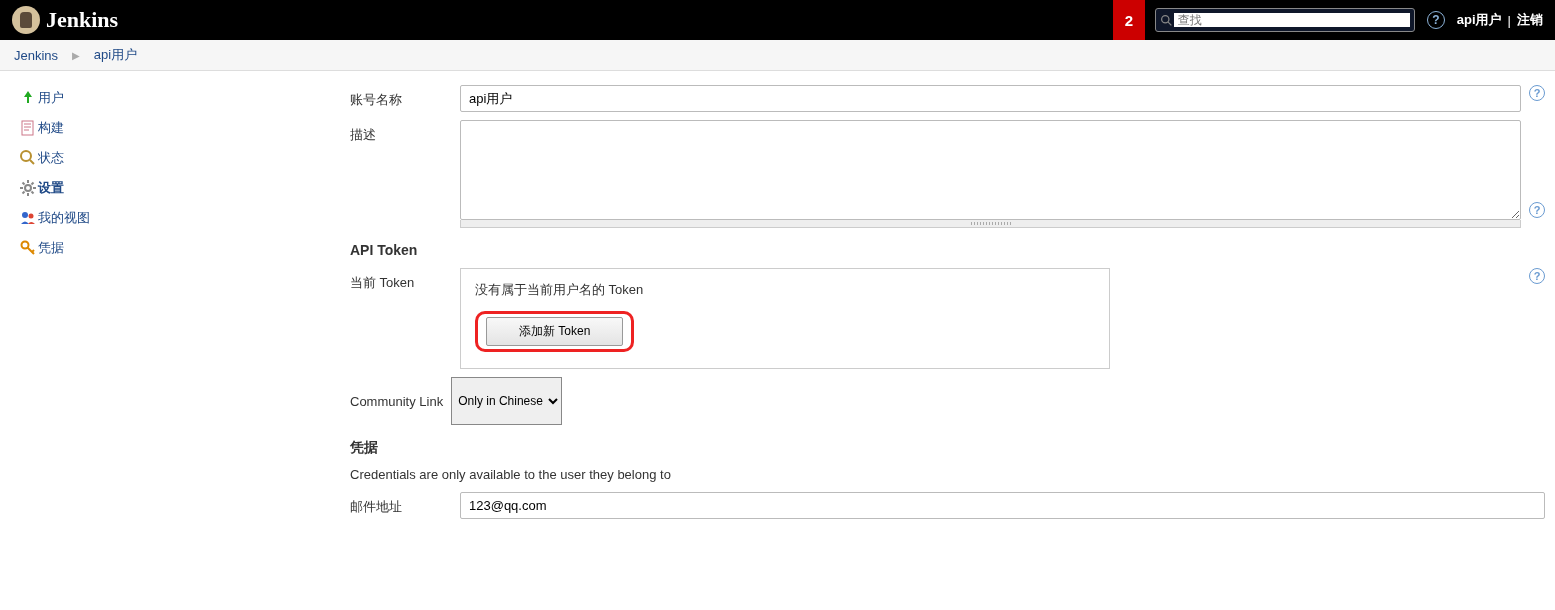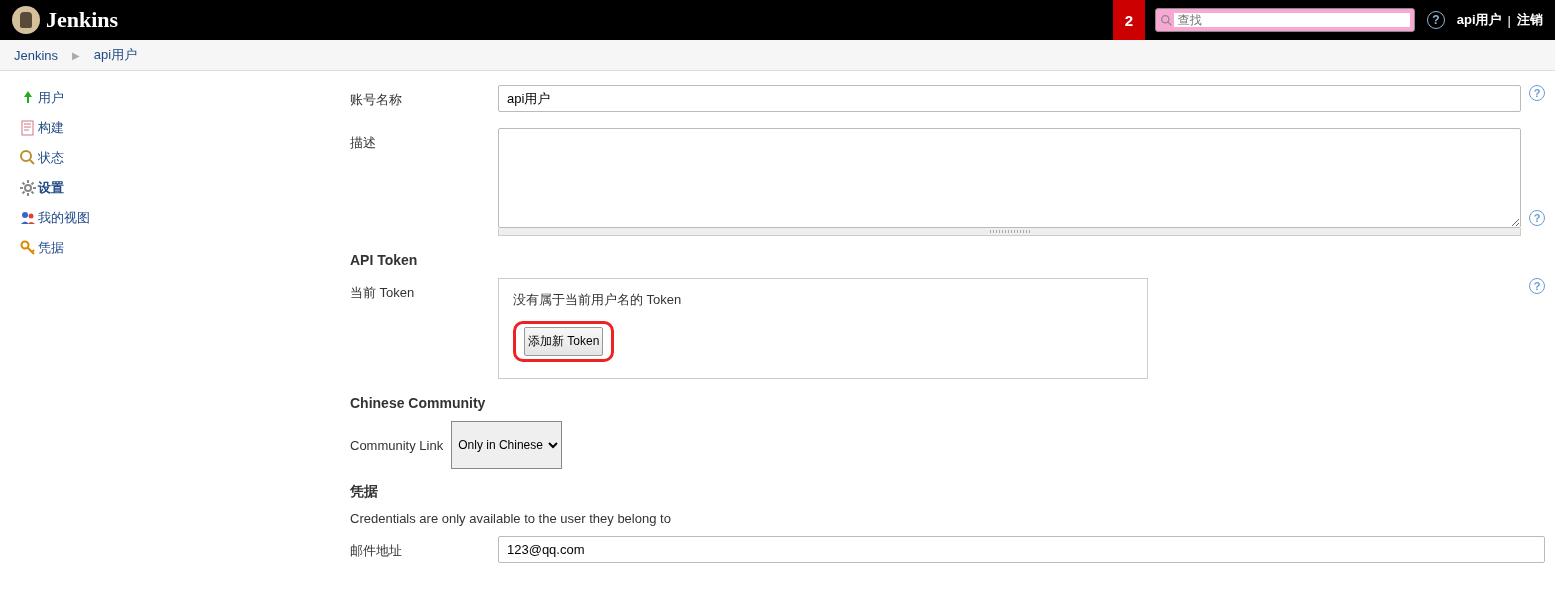--- a/index.html
+++ b/index.html
@@ -6,53 +6,53 @@
     body { font-family: Helvetica, Arial, sans-serif; font-size: 13px; color: #333; background: #fff; width: 1555px; }
     
     
     .header { background: #000; height: 40px; display: flex; align-items: center; padding: 0 12px; color: #fff; }
     .logo-area { display: flex; align-items: center; gap: 6px; }
     .logo-icon { width: 28px; height: 28px; background: #d4c19c; border-radius: 50%; position: relative; overflow: hidden; }
     .logo-icon::before { content: ''; position: absolute; top: 6px; left: 8px; width: 12px; height: 16px; background: #5a4a3a; border-radius: 4px 4px 2px 2px; }
     .logo-text { font-family: Georgia, serif; font-size: 22px; font-weight: bold; color: #fff; }
     .header-spacer { flex: 1; }
     .notif-badge { background: #c00; color: #fff; width: 32px; height: 40px; display: flex; align-items: center; justify-content: center; font-weight: bold; font-size: 15px; margin-right: 10px; }
-    .search-box { display: flex; align-items: center; background: #f9a8d4; border: 1px solid #888; border-radius: 3px; height: 24px; width: 260px; padding: 4px 4px; }
+    .search-box { display: flex; align-items: center; background: #0f172a; border: 1px solid #888; border-radius: 3px; height: 24px; width: 260px; padding: 4px 4px; }
     .search-box .search-icon { width: 14px; height: 14px; display: flex; align-items: center; justify-content: center; }
     .search-box input { border: none; outline: none; flex: 1; font-size: 12px; padding-left: 4px; color: #333; }
     .help-icon { width: 18px; height: 18px; border: 1.5px solid #8cb3d9; border-radius: 50%; display: flex; align-items: center; justify-content: center; color: #8cb3d9; font-weight: bold; font-size: 12px; margin: 0 12px; cursor: pointer; }
     .header-link { color: #fff; font-weight: bold; font-size: 13px; text-decoration: none; cursor: pointer; }
     .header-sep { color: #fff; margin: 0 6px; }
     
     
     .breadcrumb-bar { background: #f6f6f6; border-bottom: 1px solid #ddd; padding: 6px 14px; display: flex; align-items: center; gap: 14px; font-size: 13px; }
     .breadcrumb-item { color: #204a87; cursor: pointer; text-decoration: none; }
     .breadcrumb-sep { color: #aaa; font-size: 10px; }
     
     
     .page { display: flex; }
     .sidebar { width: 320px; padding: 12px 0; }
     .sidebar-item { display: flex; align-items: center; padding: 5px 18px; cursor: pointer; color: #204a87; font-size: 13px; }
     .sidebar-item.active { font-weight: bold; }
     .sidebar-icon { width: 20px; height: 20px; display: flex; align-items: center; justify-content: center; }
     
     .main { flex: 1; padding: 14px 10px 40px 30px; }
-    .form-row { display: flex; margin-bottom: 16px; align-items: flex-start; gap: 38px; }
+    .form-row { display: flex; margin-bottom: 8px; align-items: flex-start; }
     .form-label { width: 110px; font-size: 13px; color: #333; padding-top: 6px; }
     .form-field { flex: 1; display: flex; align-items: flex-start; }
     .form-input { flex: 1; border: 1px solid #bbb; padding: 5px 8px; font-size: 13px; border-radius: 2px; }
     .form-textarea { flex: 1; border: 1px solid #bbb; padding: 5px 8px; font-size: 13px; border-radius: 2px; height: 100px; resize: both; }
     .help-q { width: 16px; height: 16px; border: 1.5px solid #6a9bd1; border-radius: 50%; color: #6a9bd1; font-weight: bold; display: flex; align-items: center; justify-content: center; font-size: 11px; margin-left: 8px; cursor: pointer; flex-shrink: 0; }
     
     .section-header { font-weight: bold; font-size: 14px; margin: 14px 0 10px; }
     
     .token-box { border: 1px solid #ccc; padding: 12px 14px 16px; width: 650px; }
     .token-msg { font-size: 13px; margin-bottom: 12px; }
     .highlight-btn-wrap { display: inline-block; border: 3px solid #e22; border-radius: 10px; padding: 3px 8px; }
-    .btn { background: linear-gradient(#f8f8f8,#e4e4e4); border: 1px solid #999; border-radius: 2px; padding: 5px 3px; font-size: 12px; cursor: pointer; }
+    .btn { background: linear-gradient(#f8f8f8,#e4e4e4); border: 1px solid #999; border-radius: 2px; padding: 5px 32px; font-size: 12px; cursor: pointer; }
     
     .inline-row { display: flex; align-items: center; gap: 8px; margin-bottom: 10px; }
     .inline-row label { font-size: 13px; }
     select.form-select { border: 1px solid #888; font-size: 12px; padding: 15px 2px; background: #efefef; }
     
     .help-text { font-size: 11px; color: #666; margin-top: 4px; }
     .help-text code { font-family: monospace; font-size: 11px; }
     
     .textarea-handle { height: 8px; background: #eee; border: 1px solid #ccc; border-top: none; display: flex; justify-content: center; align-items: center; }
     .textarea-handle::before { content: ''; width: 40px; height: 3px; background: repeating-linear-gradient(90deg,#aaa,#aaa 1px,transparent 1px,transparent 3px); }
@@ -187,21 +187,20 @@
           <div class="token-msg">没有属于当前用户名的 Token</div>
           <div class="highlight-btn-wrap">
             <button class="btn">添加新 Token</button>
           </div>
         </div>
         <div style="flex:1"></div>
         <div class="help-q">?</div>
       </div>
     </div>
 
-    <div class="section-header">Chinese Community</div>
     <div class="inline-row">
       <label>Community Link</label>
       <select class="form-select">
         <option>Only in Chinese</option>
       </select>
     </div>
 
     <div class="section-header">凭据</div>
     <div style="font-size:13px;margin-bottom:10px;">Credentials are only available to the user they belong to</div>
 

